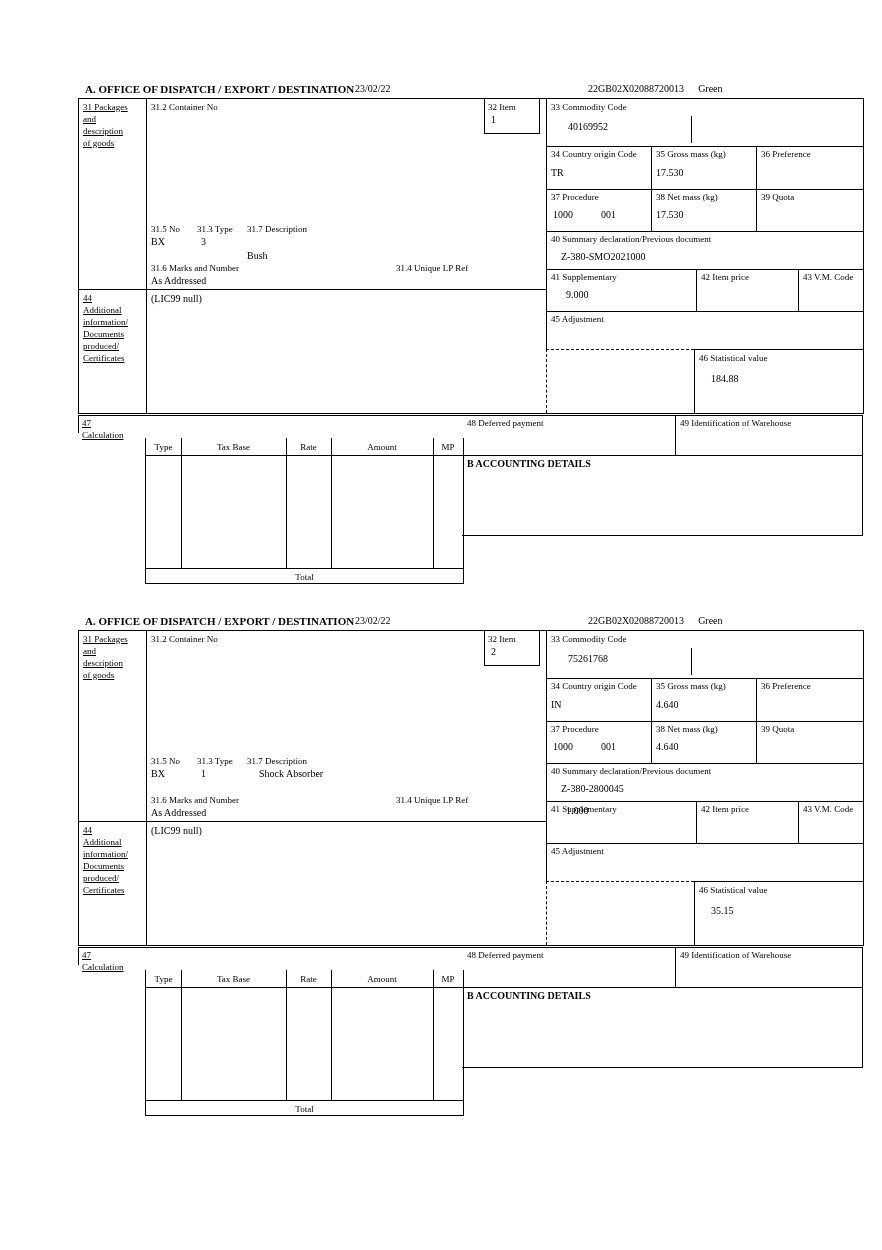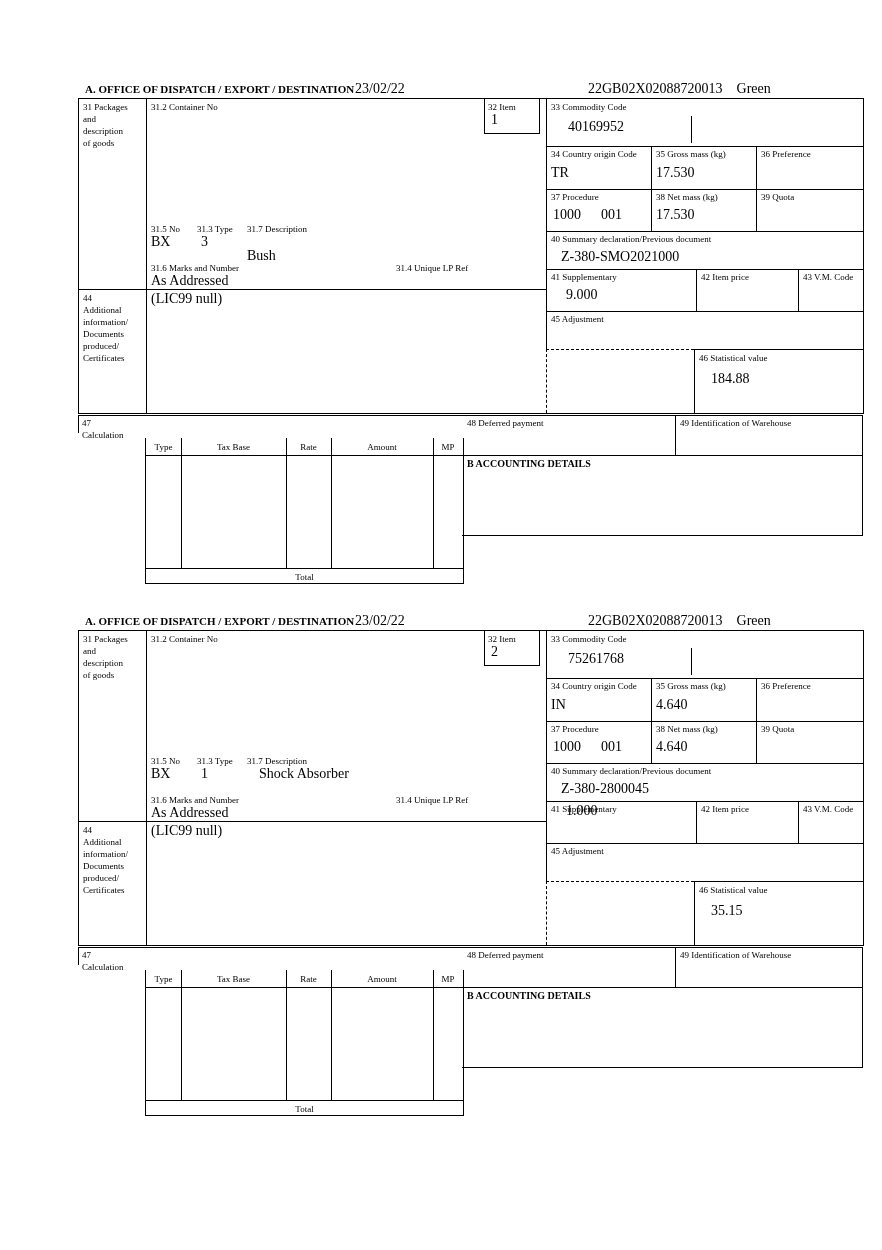--- a/index.html
+++ b/index.html
@@ -3,22 +3,22 @@
 <meta charset="utf-8">
 <style>
   html, body { margin:0; padding:0; background:#ffffff; }
   #page {
     position:relative; width:882px; height:1250px; background:#ffffff;
     font-family:"Liberation Serif", serif; color:#000;
   }
   .block { position:absolute; left:0; width:882px; height:500px; }
   .hdr-title { position:absolute; font-size:11px; font-weight:bold; white-space:nowrap; }
   .lbl { position:absolute; font-size:9px; line-height:12px; white-space:nowrap; }
-  .lbl.pre { white-space:pre-line; }
-  .val { position:absolute; font-size:14px; line-height:15px; white-space:nowrap; }
+  .lbl.pre { white-space:pre-line;text-decoration:underline; }
+  .val { position:absolute; font-size:10px; line-height:15px; white-space:nowrap; }
   .hl  { position:absolute; height:1px; background:#000; }
   .vl  { position:absolute; width:1px; background:#000; }
   .hld { position:absolute; height:0; border-top:1px dashed #000; }
   .vld { position:absolute; width:0; border-left:1px dashed #000; }
   .bold { font-weight:bold;font-family:Liberation Serif, serif; }
   .form-box { position:absolute; left:78px; top:18px; width:784px; height:314px; border:1px solid #000; }
   .calc-box { position:absolute; left:78px; top:335px; width:784px; height:146px; }
   .item-box { position:absolute; left:405px; top:0; width:54px; height:34px; border:1px solid #000; border-top:none; }
   .table-box { position:absolute; left:67px; top:0; width:317px; height:145px; border:1px solid #000; border-top:none;margin-top:23px; }
   .box4849 { position:absolute; left:384px; top:0; width:400px; height:40px; border-right:1px solid #000; border-bottom:1px solid #000; }

